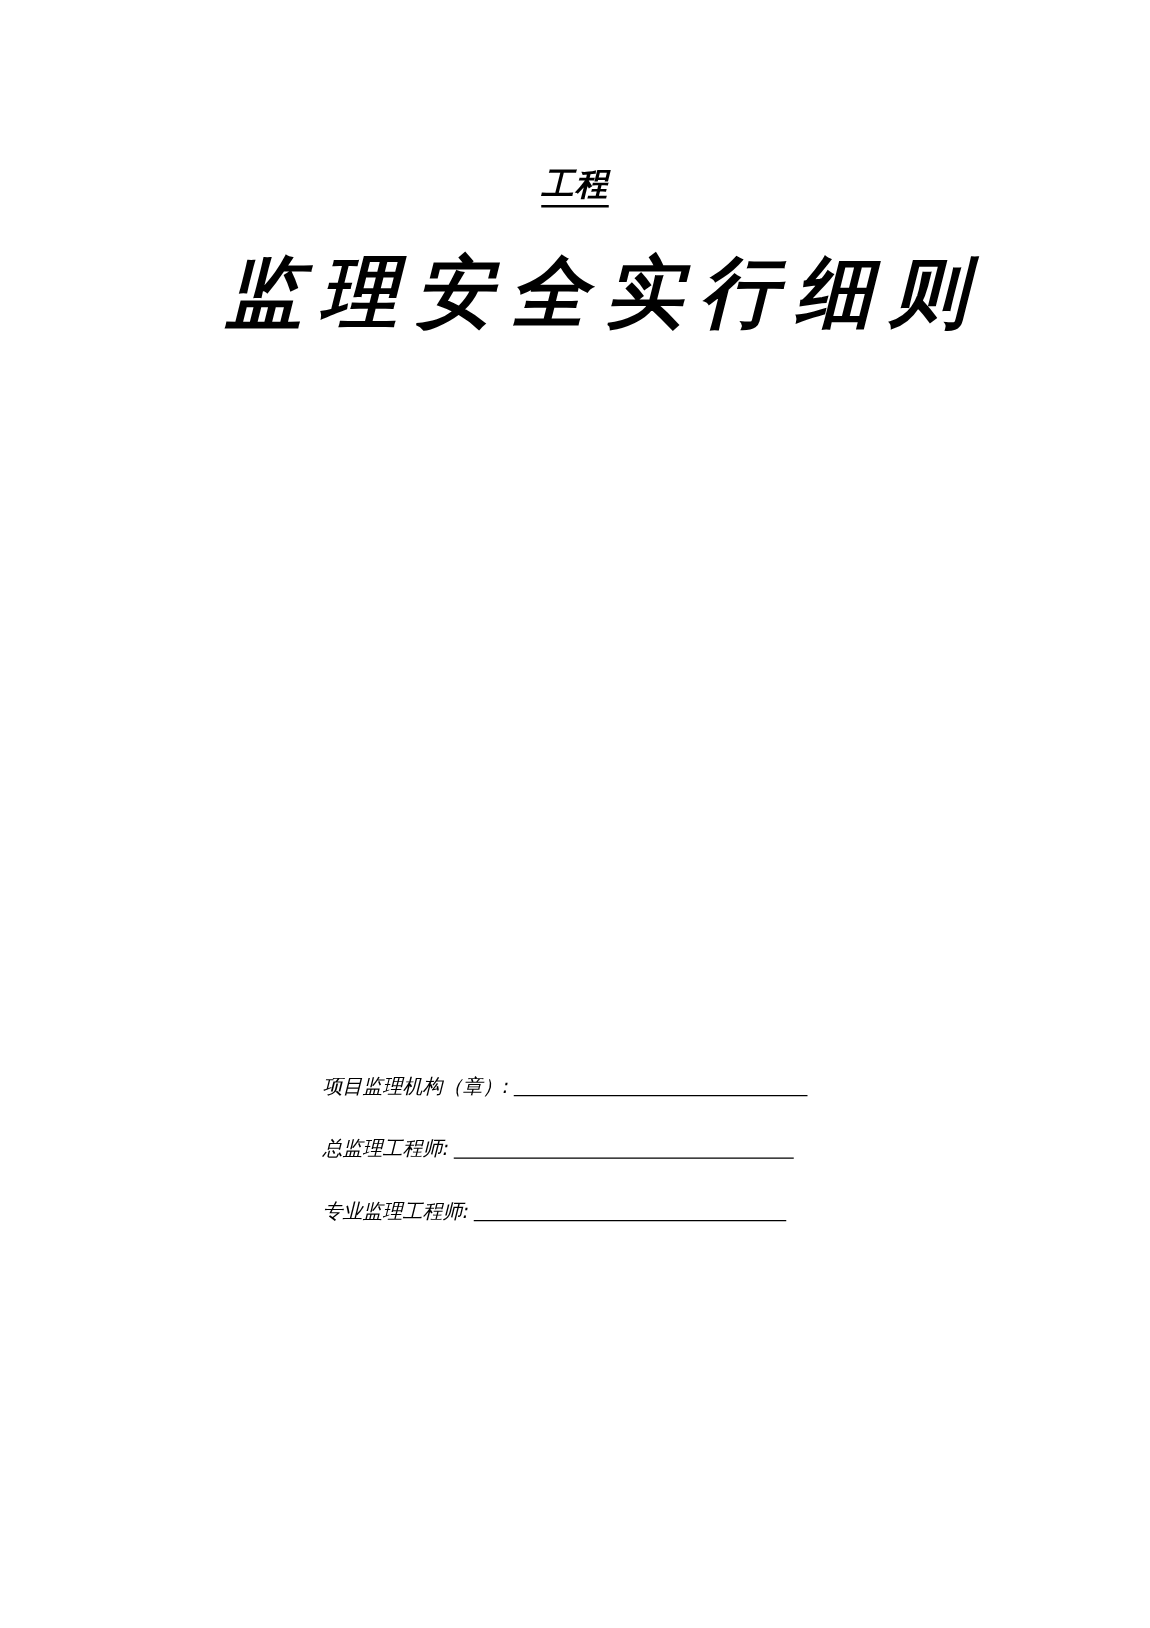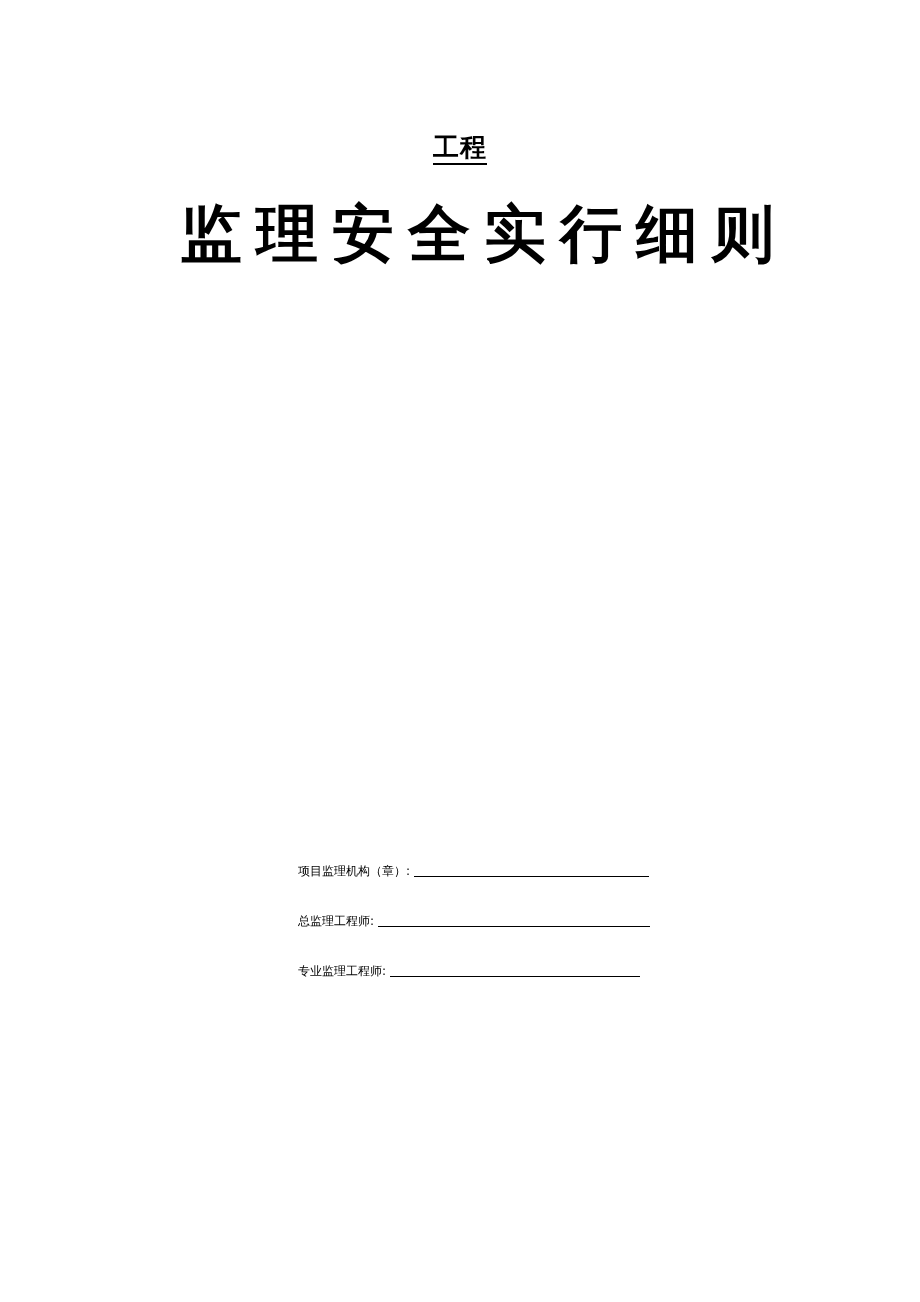--- a/index.html
+++ b/index.html
@@ -11,20 +11,21 @@
     font-family: "Liberation Serif", "DejaVu Serif", serif;
     color: #000000;
   }
   .page {
     position: relative;
     width: 920px;
     height: 996px;
     background: #ffffff;
     overflow: hidden;
     box-sizing: border-box;
+    font-style: italic;
   }
 
   
   .doc-subject {
     position: absolute;
     top: 130px;
     left: 0;
     width: 920px;
     text-align: center;
   }
@@ -61,24 +62,23 @@
     width: 600px;
   }
   .sig-row {
     display: flex;
     align-items: flex-end;
     margin-bottom: 18px;
     height: 32px;
   }
   .sig-label {
     font-family: "DejaVu Sans", "Liberation Sans", sans-serif;
-    font-size: 12px;
+    font-size: 16px;
     white-space: nowrap;
     line-height: 1;
-    margin-left: 40px;
   }
   .sig-line {
     border-bottom: 1.5px solid #000;
     height: 20px;
     margin-left: 4px;
   }
   .sig-line.w1 { width: 235px; }
   .sig-line.w2 { width: 250px; }
   .sig-line.w3 { width: 272px; }
   .sig-line.w4 { width: 340px; }

